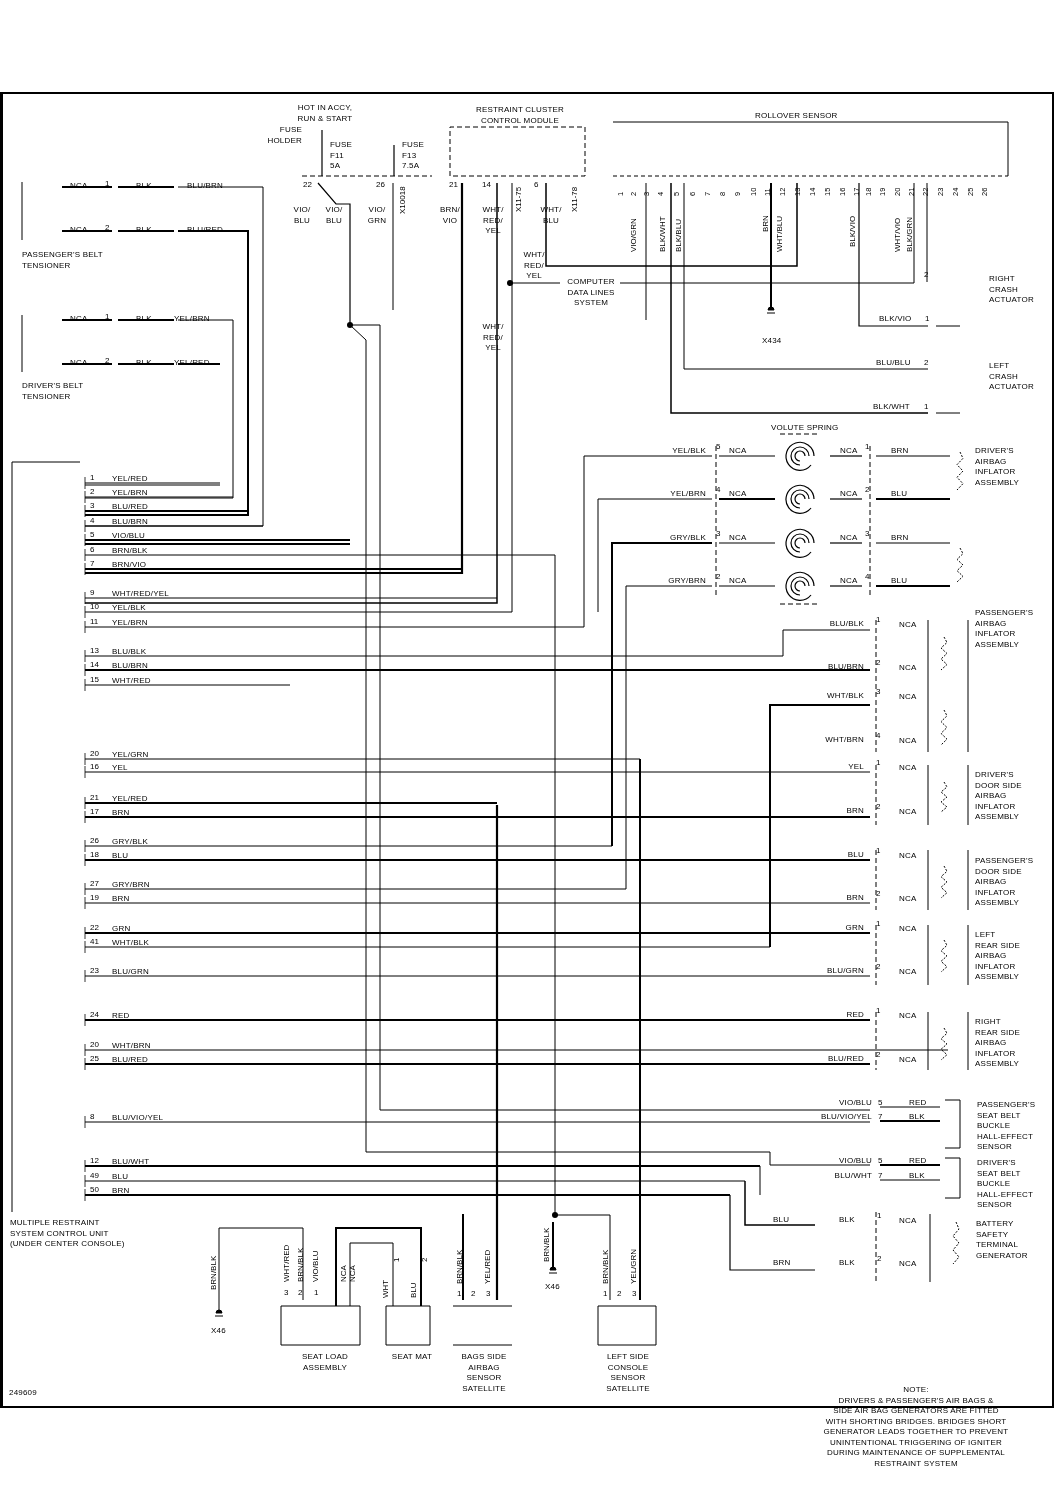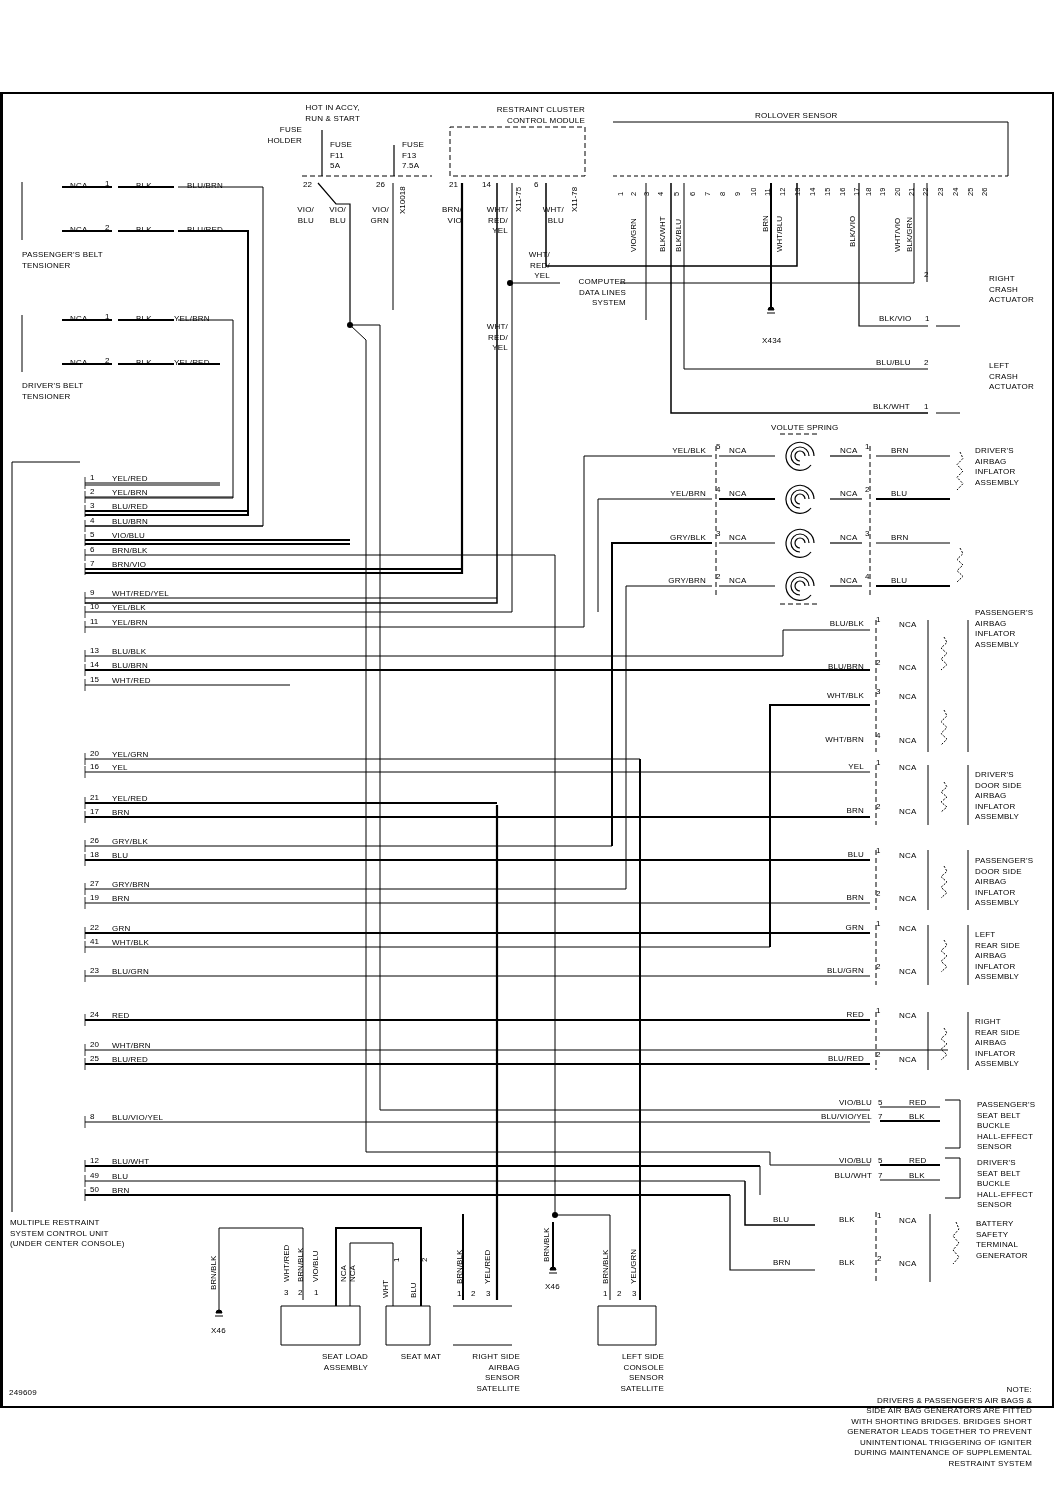--- a/index.html
+++ b/index.html
@@ -4,21 +4,21 @@
 <style>
   html,body{margin:0;padding:0;background:#ffffff;}
   body{width:1058px;height:1497px;position:relative;overflow:hidden;font-family:"Liberation Sans",sans-serif;}
   #frame{position:absolute;left:0;top:92px;width:1054px;height:1316px;border:2px solid #000;border-left-width:3px;box-sizing:border-box;}
   svg#wiring{position:absolute;left:0;top:0;width:1058px;height:1497px;}
   .lbl{position:absolute;font-size:8px;line-height:10px;color:#000;white-space:pre;letter-spacing:0.2px;}
   .blk{font-size:8px;line-height:10.5px;}
   .vert{position:absolute;font-size:8px;color:#000;white-space:pre;transform-origin:left top;transform:rotate(-90deg);}
   .pin{position:absolute;font-size:8px;color:#000;}
   .right{text-align:right;}
-  .center{text-align:right;}
+  .center{text-align:center;}
 </style>
 </head>
 <body>
 
 <div id="frame"></div>
 
 <svg id="wiring" xmlns="http://www.w3.org/2000/svg">
   <g id="wires">
       <polyline points="80,462 12,462 12,1212" fill="none" stroke="#000" stroke-width="1"></polyline>
       <polyline points="302,176 432,176" fill="none" stroke="#000" stroke-width="1" stroke-dasharray="5,3"></polyline>
@@ -542,21 +542,21 @@
     <div class="vert" style="left:381px;top:1298px">WHT</div>
     <div class="vert" style="left:409px;top:1298px">BLU</div>
     <div class="vert" style="left:392px;top:1262px">1</div>
     <div class="vert" style="left:420px;top:1262px">2</div>
     <div class="lbl blk center" style="left:383px;top:1352px;width:58px">SEAT MAT</div>
     <div class="vert" style="left:455px;top:1284px">BRN/BLK</div>
     <div class="vert" style="left:483px;top:1284px">YEL/RED</div>
     <div class="pin" style="left:457px;top:1289px">1</div>
     <div class="pin" style="left:471px;top:1289px">2</div>
     <div class="pin" style="left:486px;top:1289px">3</div>
-    <div class="lbl blk center" style="left:448px;top:1352px;width:72px">RIGHT SIDE
+    <div class="lbl blk center" style="left:448px;top:1352px;width:72px">BAGS SIDE
 AIRBAG
 SENSOR
 SATELLITE</div>
     <div class="vert" style="left:542px;top:1262px">BRN/BLK</div>
     <div class="lbl" style="left:545px;top:1282px">X46</div>
     <div class="vert" style="left:601px;top:1284px">BRN/BLK</div>
     <div class="vert" style="left:629px;top:1284px">YEL/GRN</div>
     <div class="pin" style="left:603px;top:1289px">1</div>
     <div class="pin" style="left:617px;top:1289px">2</div>
     <div class="pin" style="left:632px;top:1289px">3</div>

